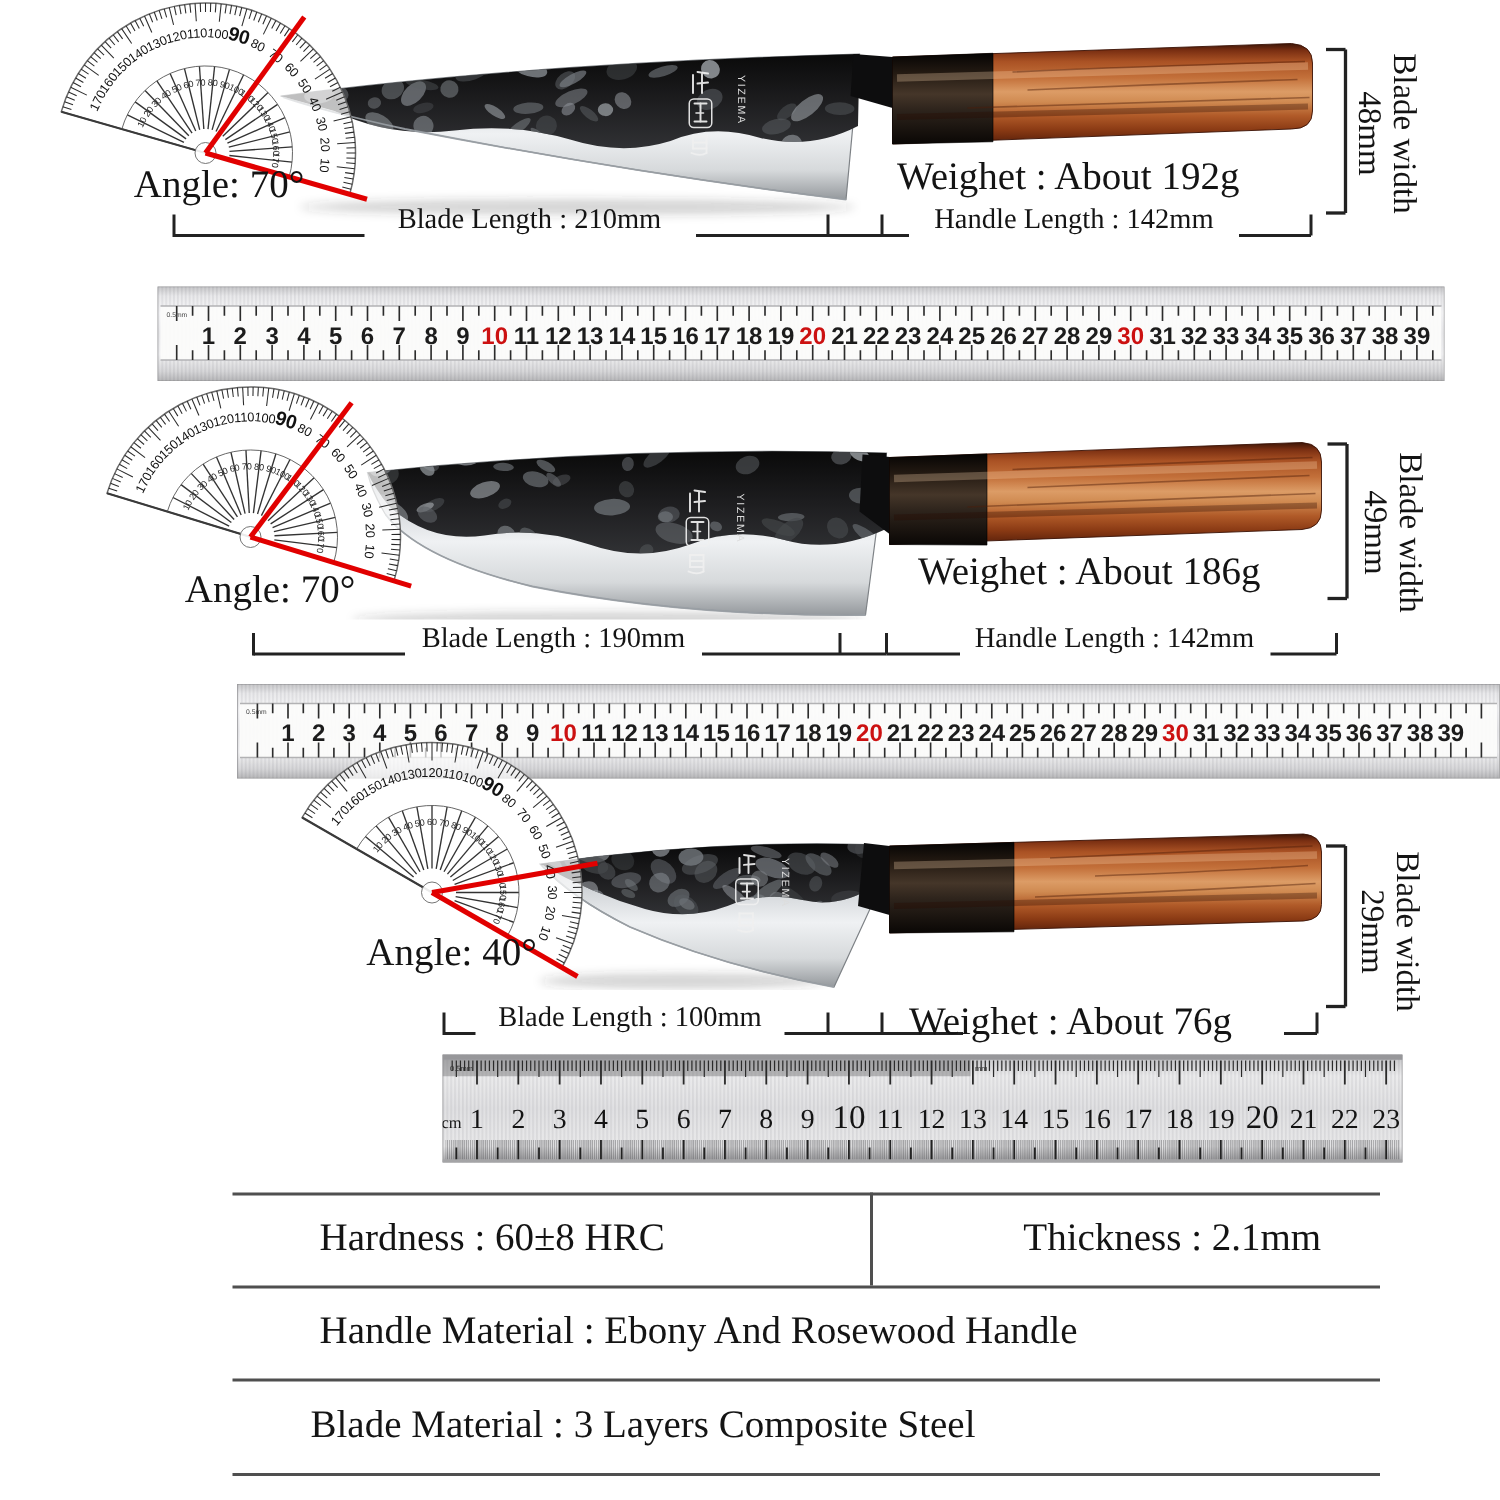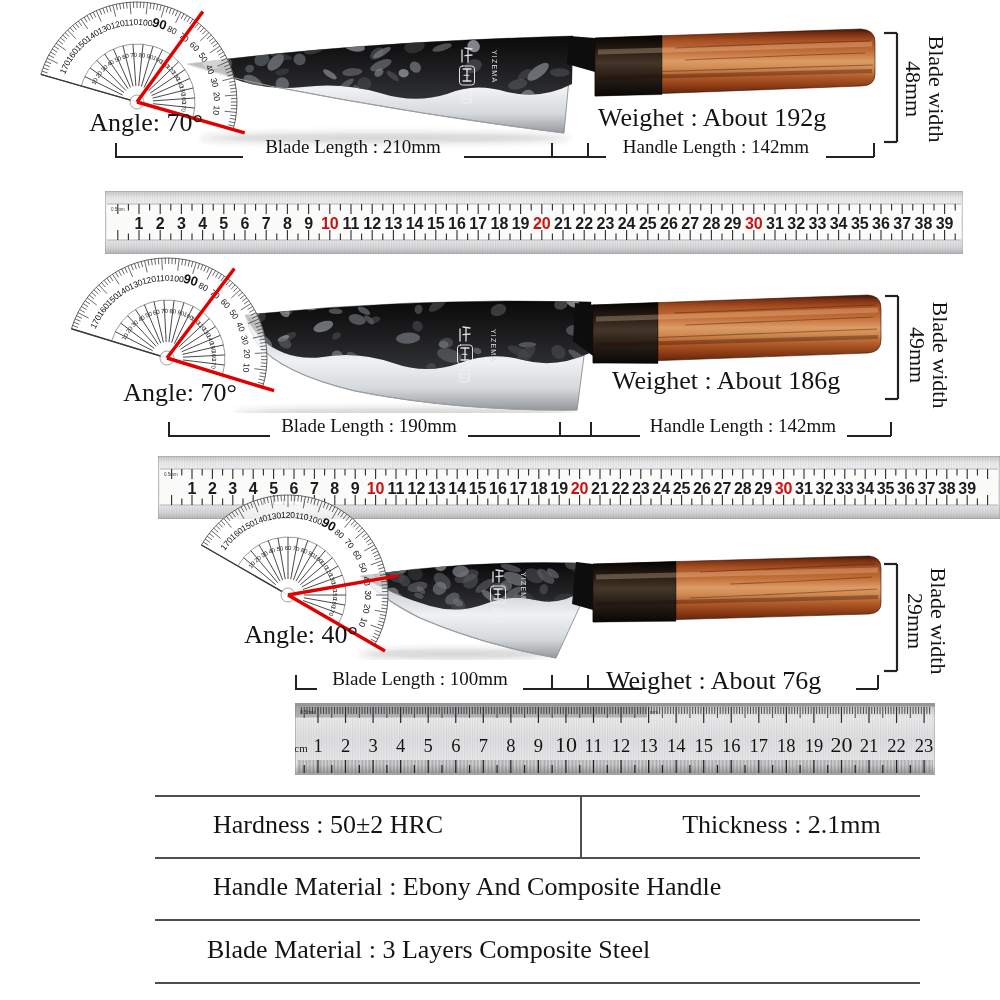--- a/index.html
+++ b/index.html
@@ -1576,18 +1576,18 @@
     <div>Blade width</div>
     <div>29mm</div>
   </div>
 
   <div class="spec-table">
     <div class="hline" style="top:0"></div>
     <div class="hline" style="top:62px"></div>
     <div class="hline" style="top:124px"></div>
     <div class="hline" style="top:187px"></div>
     <div class="vline" style="left:425px;top:0;height:62px"></div>
-    <div class="cell" style="left:58px;top:15px">Hardness : 50±2 HRC</div>
+    <div class="cell" style="left:58px;top:15px">Hardness : 60±8 HRC</div>
     <div class="cell" style="left:488px;top:15px;width:277px;text-align:center">Thickness : 2.1mm</div>
-    <div class="cell" style="left:58px;top:77px">Handle Material : Ebony And Composite Handle</div>
+    <div class="cell" style="left:58px;top:77px">Handle Material : Ebony And Rosewood Handle</div>
     <div class="cell" style="left:52px;top:140px">Blade Material : 3 Layers Composite Steel</div>
   </div>
 </div>
 
 </body></html>

